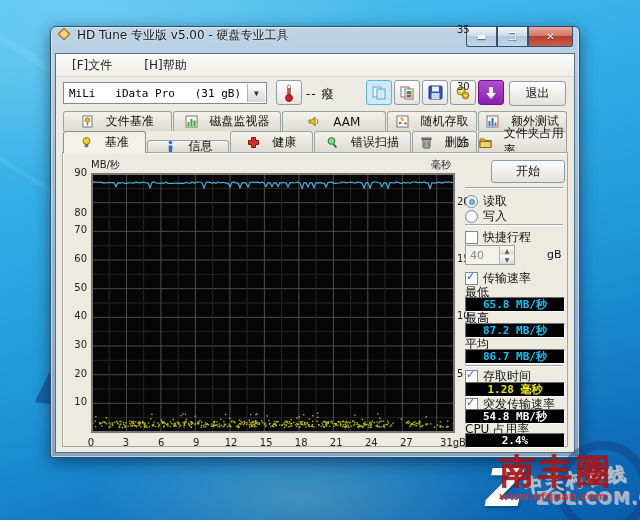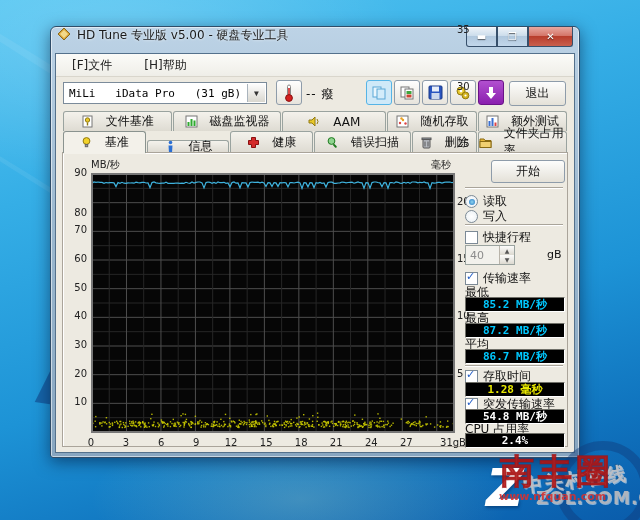--- a/index.html
+++ b/index.html
@@ -878,21 +878,21 @@
               </span>
           </div>
           <span class="unit" style="left:84px;top:95px;">gB</span>
 
           <div class="opt" style="top:117px;">
             <span class="cbx chk"></span>
             <span>传输速率</span>
           </div>
 
           <div class="lbl" style="top:131px;">最低</div>
-          <div class="lcd cyan" style="top:144px;">85.2 MB/秒</div>
+          <div class="lcd cyan" style="top:144px;">65.8 MB/秒</div>
           <div class="lbl" style="top:157px;">最高</div>
           <div class="lcd cyan" style="top:170px;">87.2 MB/秒</div>
           <div class="lbl" style="top:183px;">平均</div>
           <div class="lcd cyan" style="top:196px;">86.7 MB/秒</div>
 
           <div class="sep" style="top:212px;"></div>
 
           <div class="opt" style="top:215px;">
             <span class="cbx chk"></span>
             <span>存取时间</span>

